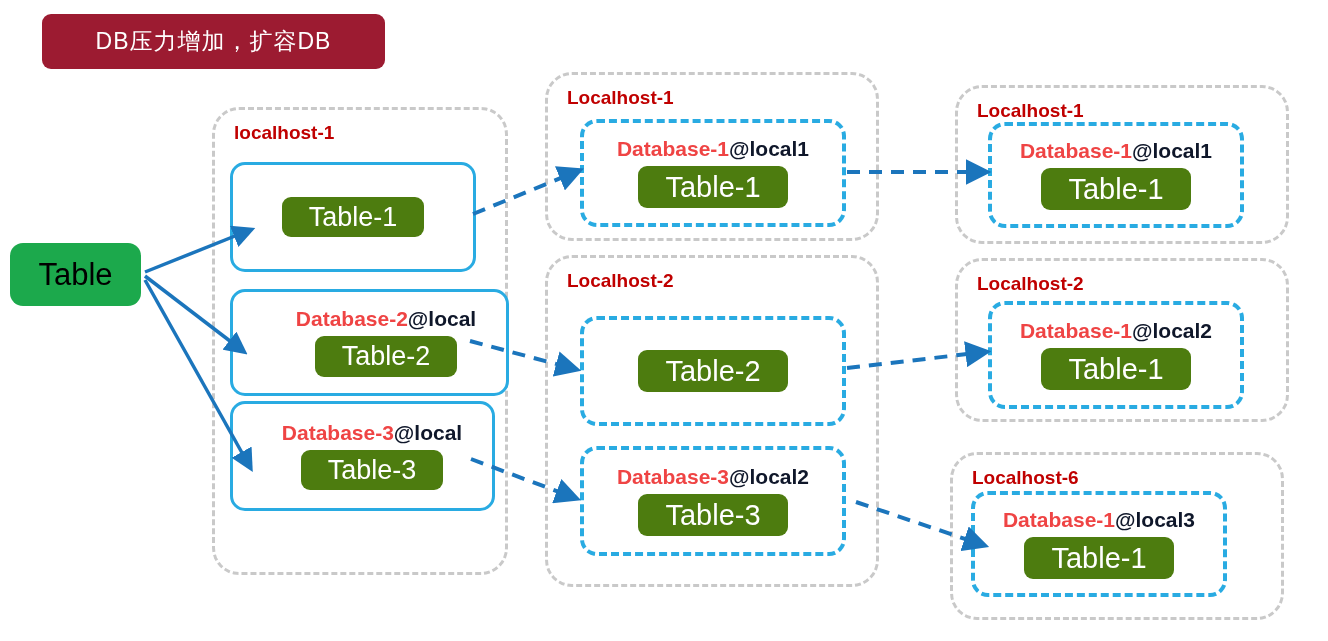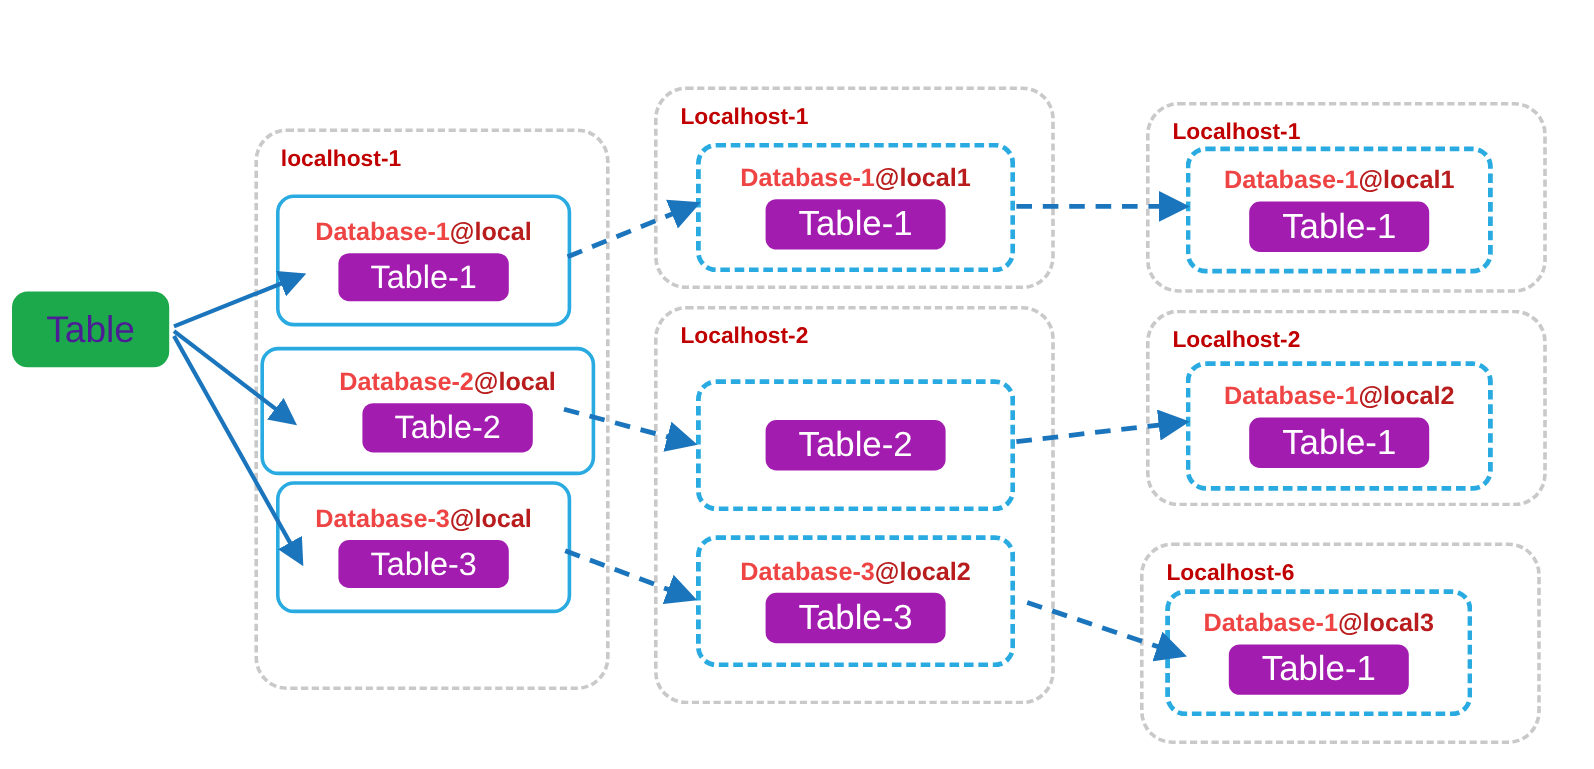--- a/index.html
+++ b/index.html
@@ -8,71 +8,69 @@
     font-family:"Liberation Sans",sans-serif;overflow:hidden;
   }
   .banner{
     position:absolute;left:42px;top:14px;width:343px;height:55px;
     background:#9c1b31;color:#ffffff;border-radius:9px;
     display:flex;align-items:center;justify-content:center;
     font-size:23px;letter-spacing:1px;
   }
   .source-box{
     position:absolute;left:10px;top:243px;width:131px;height:63px;
-    background:#1ca94c;color:#4c1d95;border-radius:13px;
+    background:#1ca94c;color:#000000;border-radius:13px;
     display:flex;align-items:center;justify-content:center;font-size:31px;
   }
   .host-container{
     position:absolute;border:3px dashed #c9c9c9;border-radius:27px;background:#ffffff;
   }
   .host-label{
     position:absolute;top:12px;left:19px;
     font-size:19px;font-weight:bold;color:#c00000;white-space:nowrap;
   }
   .db-box{
     position:absolute;background:#ffffff;border-radius:15px;
     display:flex;flex-direction:column;align-items:center;justify-content:center;gap:7px;
   }
   .db-box.solid{border:3px solid #29abe2;}
   .db-box.dashed{border:4px dashed #29abe2;border-radius:17px;}
   .db-title{font-size:21px;font-weight:bold;white-space:nowrap;line-height:1;}
   .db-name{color:#ef4444;}
-  .db-at{color:#b91c1c;}
+  .db-at{color:#0f172a;}
   .chip{
-    background:#a21caf;color:#ffffff;border-radius:9px;
+    background:#4d7c0f;color:#ffffff;border-radius:9px;
     font-size:29px;padding:4px 27px;line-height:1.2;white-space:nowrap;text-align:center;
   }
   .overlay{position:absolute;left:0;top:0;pointer-events:none;}
 </style>
 </head>
 <body>
 
 <div class="canvas">
 
+  <div class="banner">DB压力增加，扩容DB</div>
 
   <div class="source-box">Table</div>
 
   <div class="host-container" style="left:212px;top:107px;width:290px;height:462px;">
     <div class="host-label">localhost-1</div>
 
     <div class="db-box solid" style="left:15px;top:52px;width:240px;height:104px;">
-      <div class="db-title">
-        <span class="db-name">Database-1</span><span class="db-at">@local</span>
-      </div>
       <div class="chip" style="font-size:27px;">Table-1</div>
     </div>
 
-    <div class="db-box solid" style="left:2px;top:179px;width:240px;height:101px;padding-left:33px;">
+    <div class="db-box solid" style="left:15px;top:179px;width:240px;height:101px;padding-left:33px;">
       <div class="db-title">
         <span class="db-name">Database-2</span><span class="db-at">@local</span>
       </div>
       <div class="chip" style="font-size:27px;">Table-2</div>
     </div>
 
-    <div class="db-box solid" style="left:15px;top:291px;width:240px;height:104px;">
+    <div class="db-box solid" style="left:15px;top:291px;width:240px;height:104px;padding-left:19px;">
       <div class="db-title">
         <span class="db-name">Database-3</span><span class="db-at">@local</span>
       </div>
       <div class="chip" style="font-size:27px;">Table-3</div>
     </div>
   </div>
 
   <div class="host-container" style="left:545px;top:72px;width:328px;height:163px;">
     <div class="host-label">Localhost-1</div>
     <div class="db-box dashed" style="left:32px;top:44px;width:258px;height:100px;">

